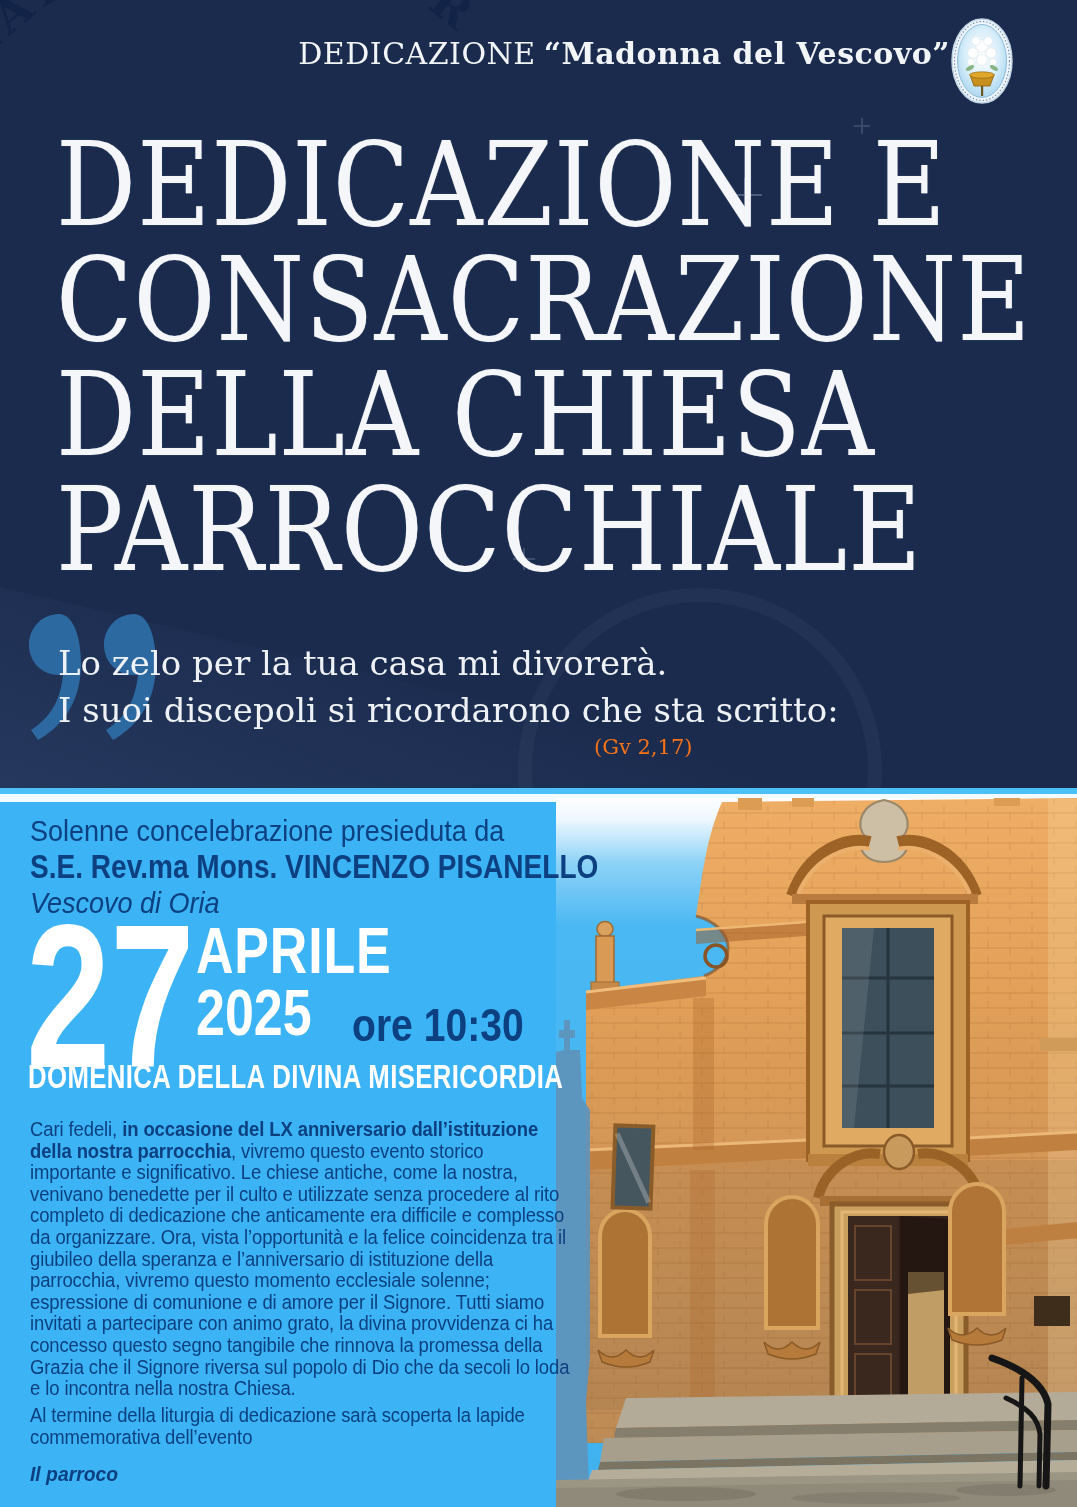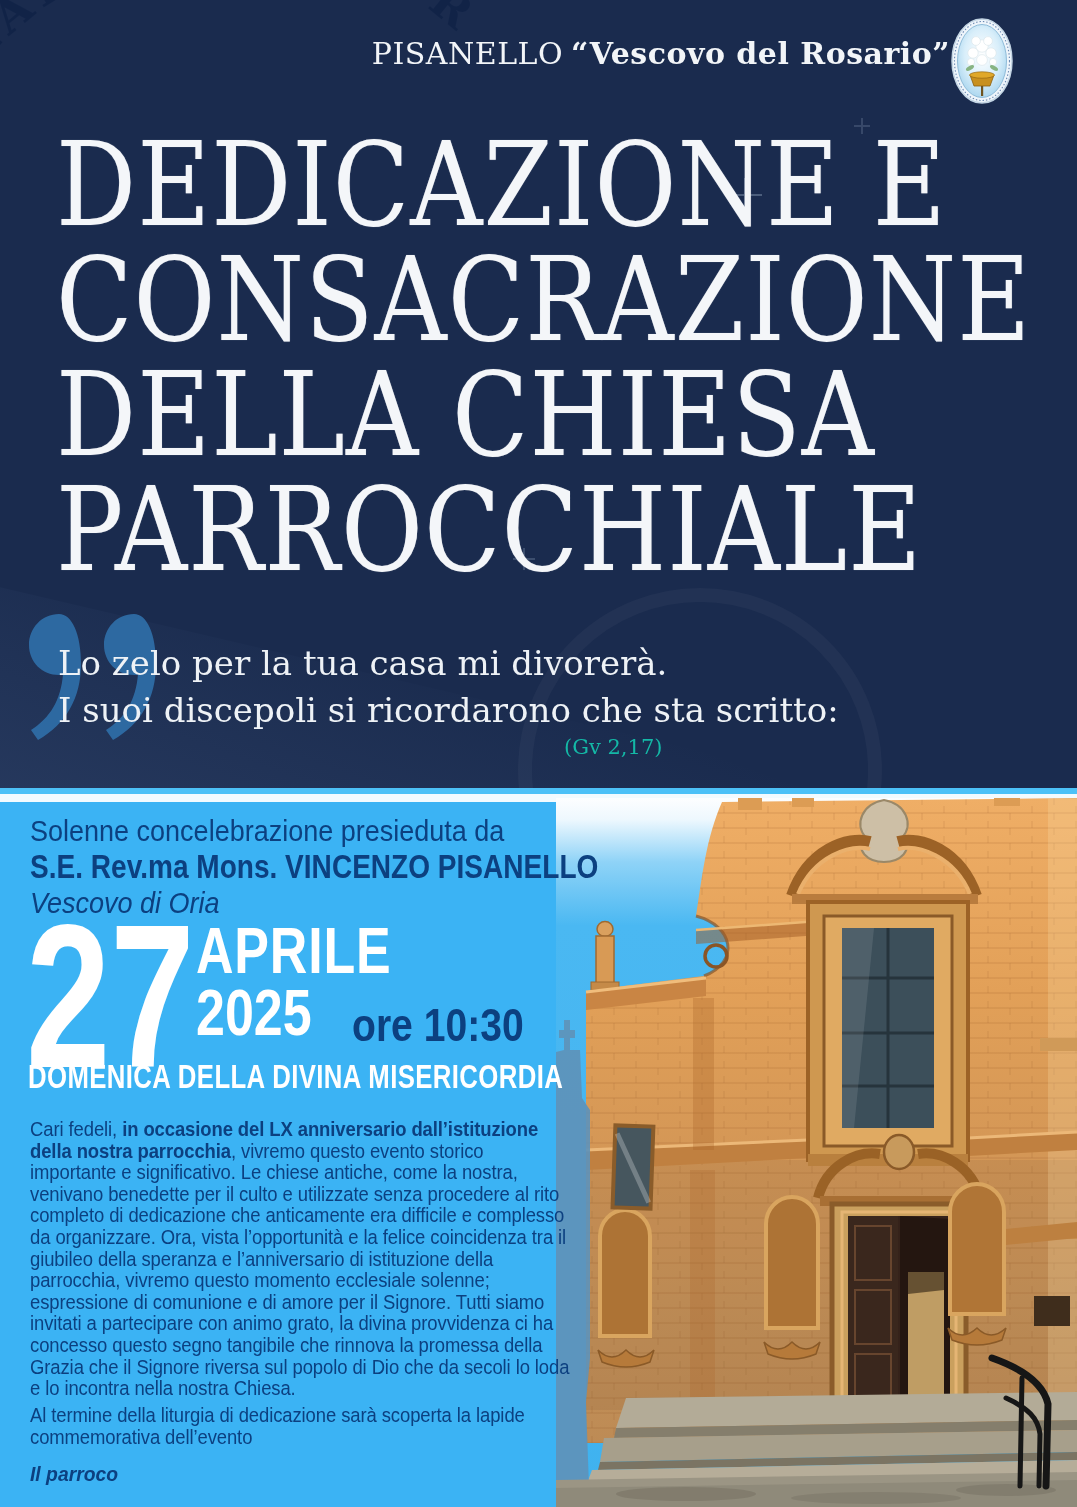--- a/index.html
+++ b/index.html
@@ -19,21 +19,21 @@
   .parish-line .name{font-weight:700;margin-left:8px;}
   .city{font-size:21px;font-style:italic;font-weight:700;margin-top:3px;color:#e9eef4;}
   .logo{position:absolute;left:951px;top:18px;}
   .main-title{position:absolute;left:56px;top:128px;margin:0;color:#f4f6f9;
     font-family:"DejaVu Serif","Liberation Serif",serif;font-weight:400;
     font-size:100px;line-height:99px;letter-spacing:1px;white-space:nowrap;
     transform:scale(1.0,1.16);transform-origin:top left;text-shadow:0 0 1px rgba(255,255,255,.4);}
   .qmark-svg{position:absolute;left:26px;top:612px;}
   .quote-lines{position:absolute;left:58px;top:640px;color:#eef2f6;
     font-family:"DejaVu Serif","Liberation Serif",serif;font-size:34px;line-height:47px;white-space:nowrap;}
-  .citation{position:absolute;left:564px;top:735px;color:#14b8a6;
+  .citation{position:absolute;left:594px;top:735px;color:#f97316;
     font-family:"DejaVu Serif","Liberation Serif",serif;font-size:21px;}
   .sparkles-svg{position:absolute;left:0;top:0;}
   
   .line-cyan{position:absolute;left:0;top:788px;width:1077px;height:6px;background:#4cc1f7;}
   .line-white{position:absolute;left:0;top:794px;width:1077px;height:8px;background:#f2fbff;}
   
   .bottom-section{position:absolute;left:0;top:802px;width:1077px;height:705px;background:#3bb3f4;}
   .photo-svg{position:absolute;left:556px;top:798px;}
   .blue-txt{color:#0c4080;}
   .intro{position:absolute;left:30px;top:814px;font-size:30px;white-space:nowrap;
@@ -80,21 +80,21 @@
       <g stroke="#cfe0f5" stroke-width="2" opacity="0.28">
         <path d="M745 178 v34 M728 195 h34"></path>
         <path d="M524 548 v22 M513 559 h22" opacity="0.7"></path>
         <path d="M862 118 v16 M854 126 h16" opacity="0.6"></path>
       </g>
       <circle cx="700" cy="770" r="175" fill="none" stroke="#ffffff" stroke-width="14" opacity="0.035"></circle>
     </svg>
 
     <header class="masthead">
       <div class="parish-line">
-        <span>PISANELLO</span><span class="name">“Vescovo del Rosario”</span>
+        <span>DEDICAZIONE</span><span class="name">“Madonna del Vescovo”</span>
       </div>
     </header>
 
     <div class="logo">
       <svg width="62" height="86" viewBox="0 0 62 86">
         <defs>
           <radialGradient id="logoGrad" cx="50%" cy="42%" r="65%">
             <stop offset="0%" stop-color="#ffffff"></stop>
             <stop offset="55%" stop-color="#d8eefa"></stop>
             <stop offset="100%" stop-color="#9fd0ec"></stop>

